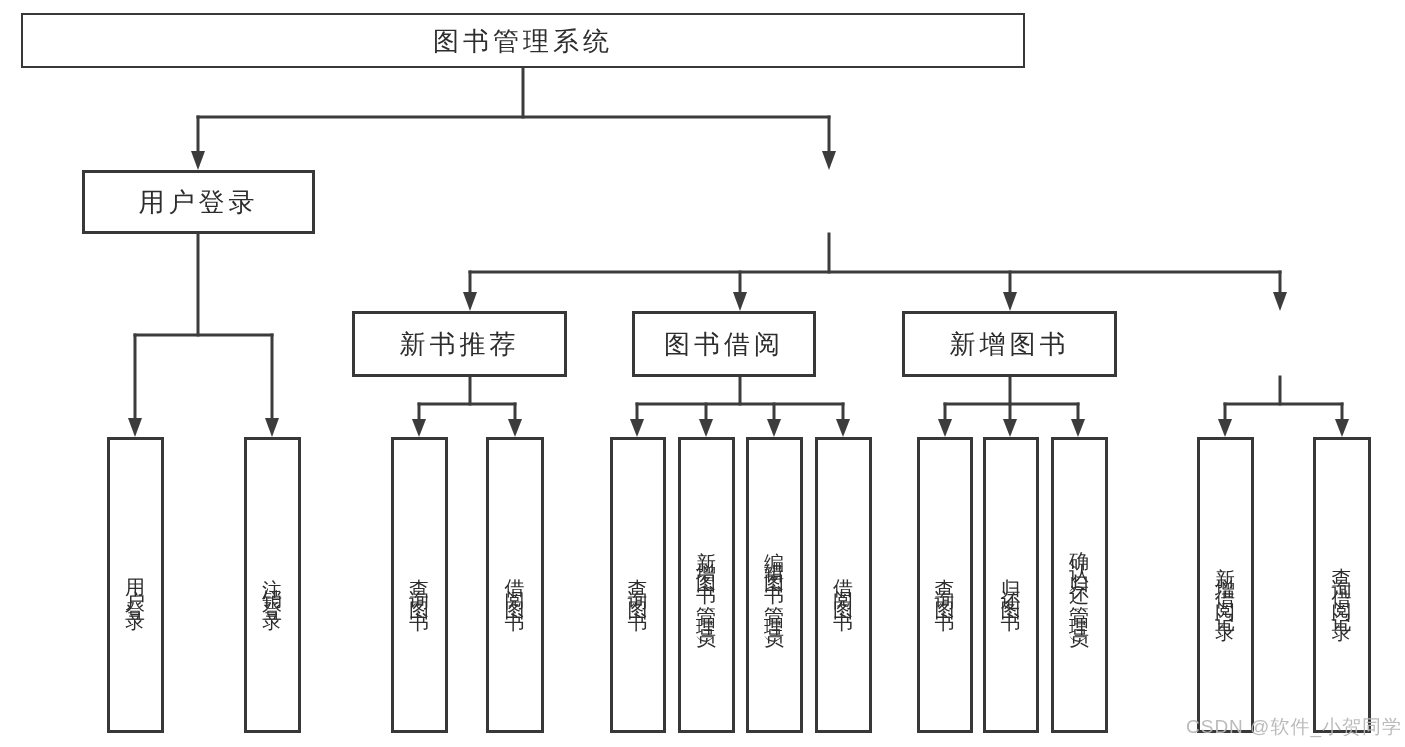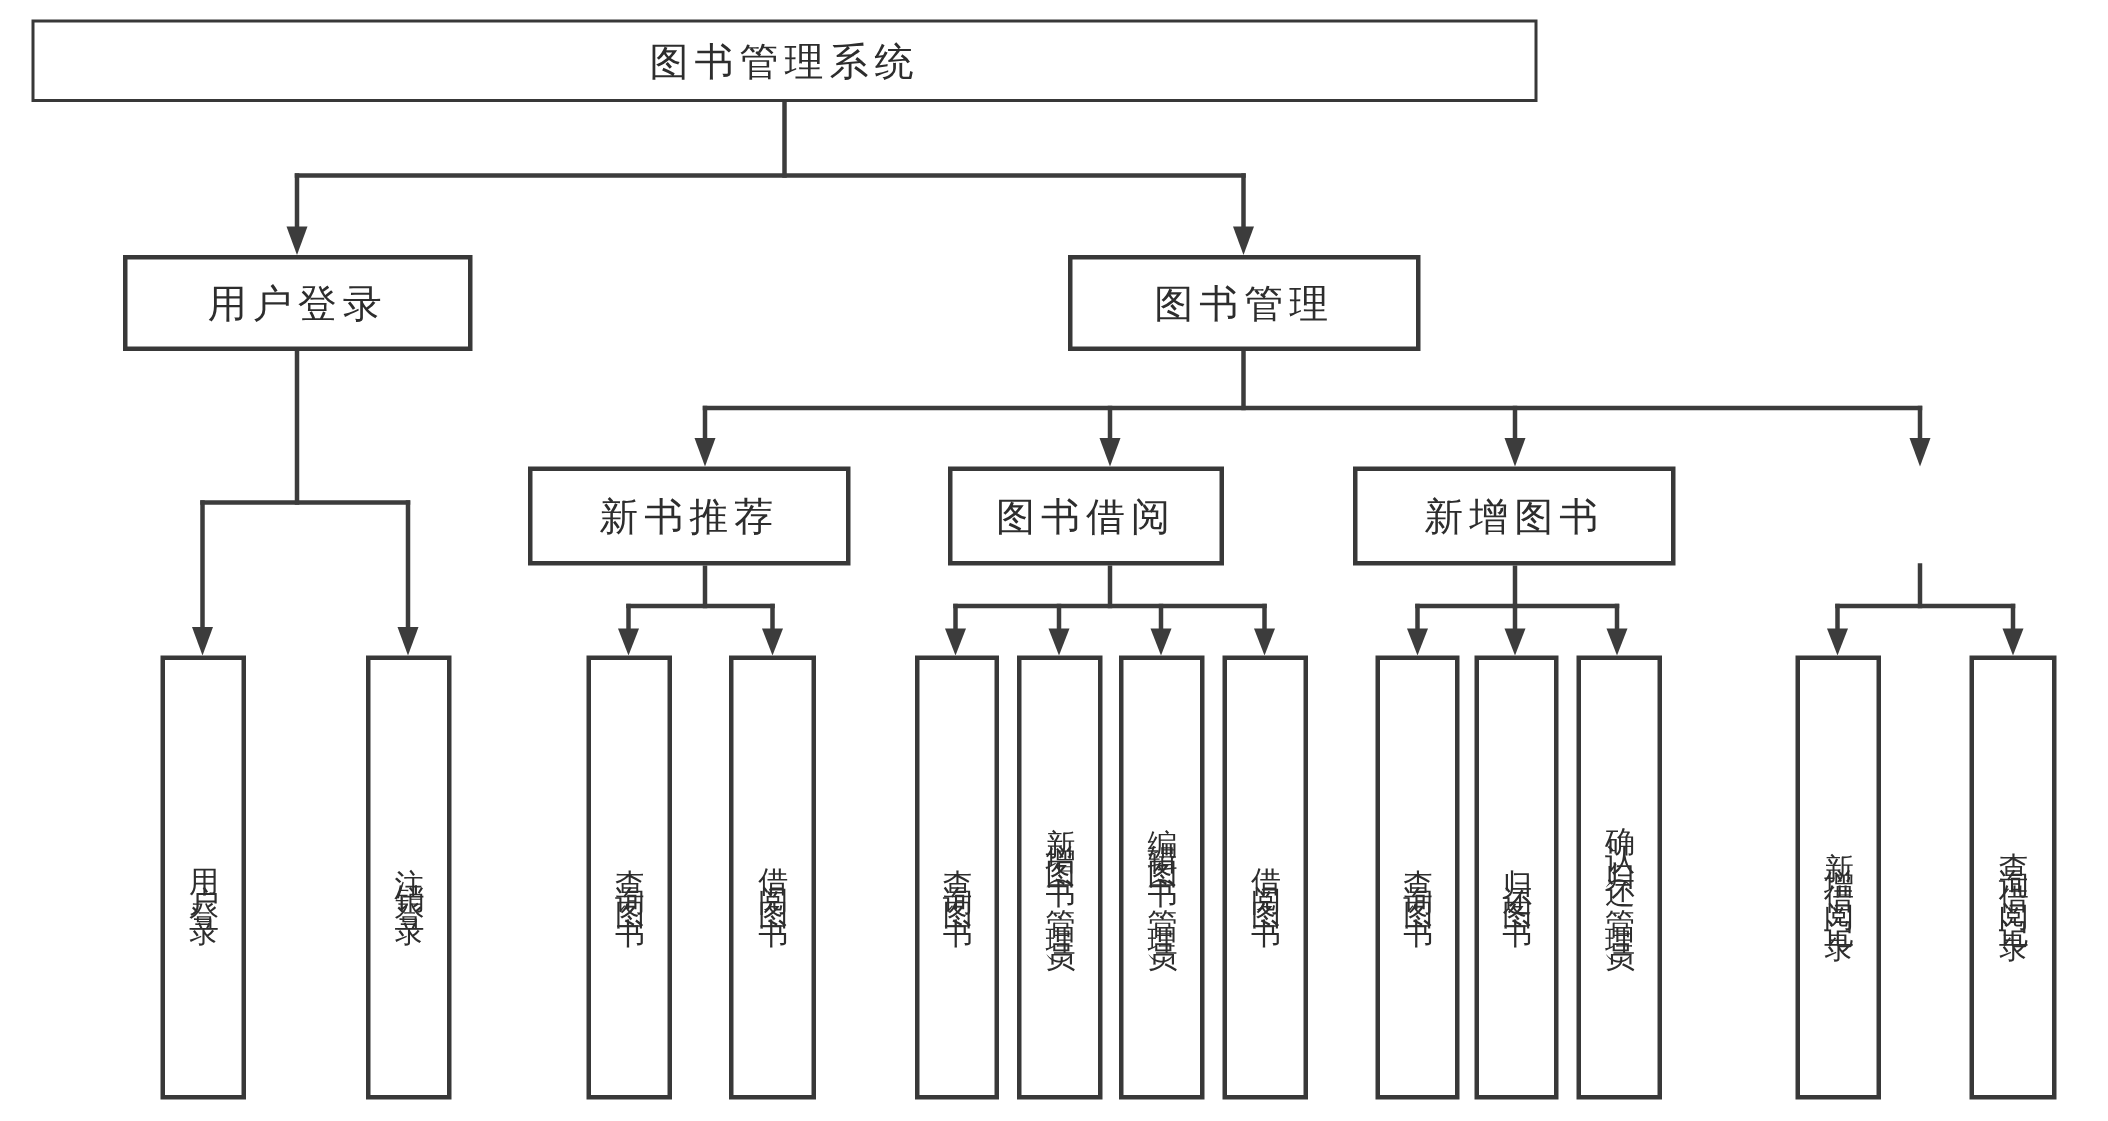--- a/index.html
+++ b/index.html
@@ -171,23 +171,20 @@
     </g>
   </svg>
 
   <div class="hbox root-box">
     <span>图书管理系统</span>
   </div>
 
   <div class="hbox lvl2" style="left:82px;width:233px">
     <span>用户登录</span>
   </div>
-  <div class="hbox lvl2" style="left:712px;width:235px">
-    <span>图书管理</span>
-  </div>
 
   <div class="hbox lvl3" style="left:352px;width:215px">
     <span>新书推荐</span>
   </div>
   <div class="hbox lvl3" style="left:632px;width:184px">
     <span>图书借阅</span>
   </div>
   <div class="hbox lvl3" style="left:902px;width:215px">
     <span>新增图书</span>
   </div>
@@ -225,14 +222,15 @@
   <div class="vbox" style="left:1051px;width:57px">
     <span class="vtext">确认归还（管理员）</span>
   </div>
   <div class="vbox" style="left:1197px;width:57px">
     <span class="vtext">新增借阅记录</span>
   </div>
   <div class="vbox" style="left:1313px;width:58px">
     <span class="vtext">查询借阅记录</span>
   </div>
 
+  <div class="watermark">CSDN @软件_小贺同学</div>
 
 </div>
 
 </body></html>

